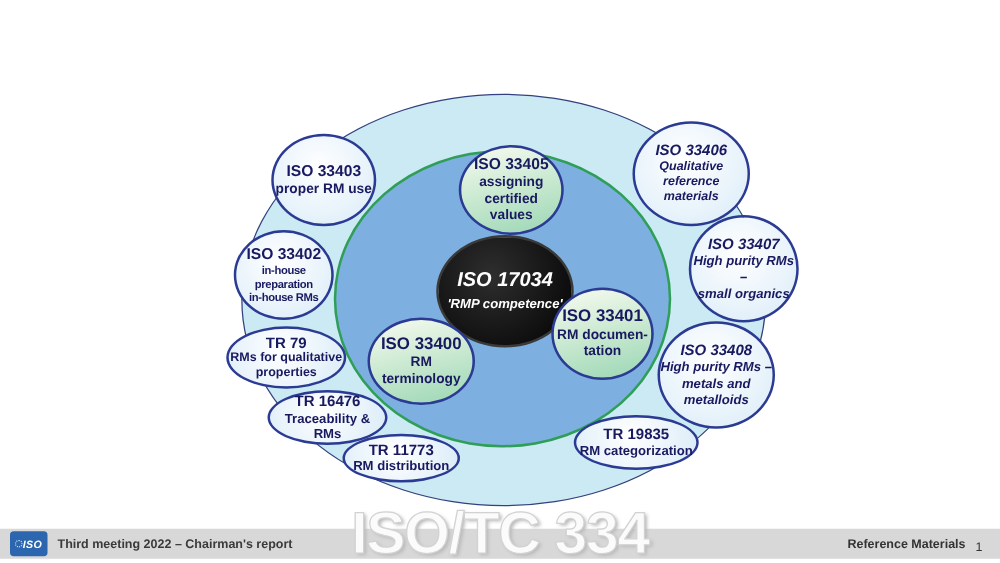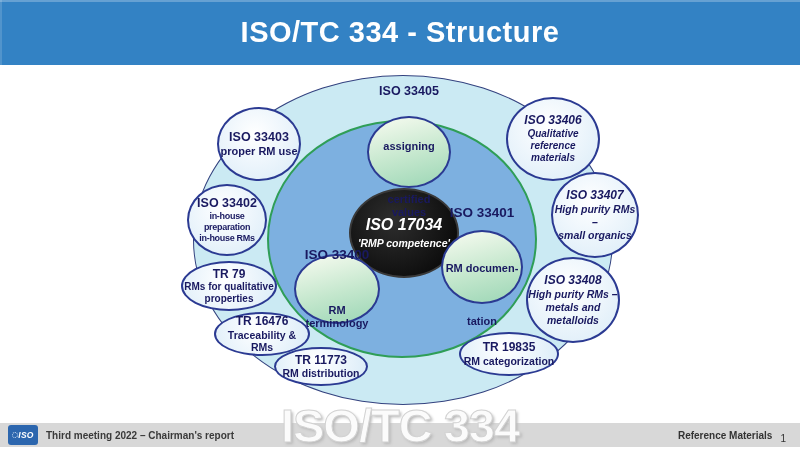--- a/index.html
+++ b/index.html
@@ -65,21 +65,20 @@
     font-weight: bold;
     display: flex; flex-direction: column; align-items: center; justify-content: center;
     text-align: center; line-height: 1.22;
     z-index: 5;
   }
   .bubble.light {
     background: radial-gradient(circle at 45% 35%, #ffffff 0%, #eef6fc 45%, #d9ebf7 100%);
   }
   .bubble.green {
     background: linear-gradient(165deg, #edf7e9 12%, #c4e7cd 55%, #a0d8b8 95%);
-    gap: 40px;
   }
   .bubble.italic { font-style: italic; }
   .bt { font-size: 12.5px; }
   .bl { font-size: 10.5px; }
   .bl.xs { font-size: 9px; letter-spacing: -0.3px; }
   .bl.lg { font-size: 11px; }
 
   #b33403 { left: 217px; top: 107px; width: 84px;  height: 74px; }
   #b33405 { left: 367px; top: 116px; width: 84px;  height: 72px; }
   #b33406 { left: 506px; top: 97px;  width: 94px;  height: 84px; }
@@ -142,23 +141,20 @@
     font-size: 10px; color: #333333;
     margin: 6px 14px 0 8px;
     z-index: 11;
   }
 </style>
 </head>
 <body>
 
 <div class="slide">
 
-  <header class="header">
-    <h1>ISO/TC 334 - Structure</h1>
-  </header>
 
   <main>
     <div class="outer-ellipse"></div>
     <div class="inner-circle"></div>
 
     <div class="center-bubble">
       <span class="c-title">ISO 17034</span>
       <span class="c-line">'RMP competence'</span>
     </div>
 

